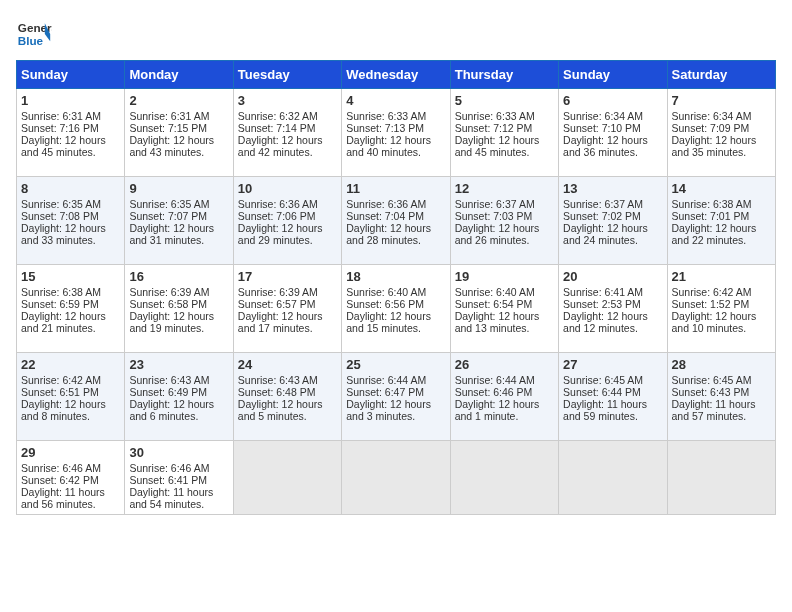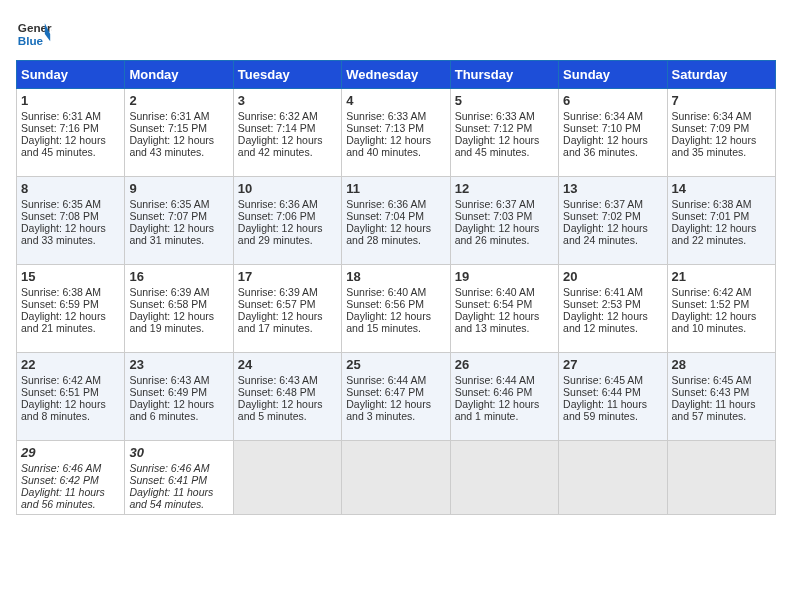--- a/index.html
+++ b/index.html
@@ -67,21 +67,20 @@
       font-size: 13px;
       font-weight: bold;
       display: block;
       margin-bottom: 2px;
     }
     .empty-cell {
       background: #e8e8e8 !important;
     }
     .last-row td {
       height: 70px;
-      font-style: italic;
     }
   </style>
 </head>
 <body>
 
 <div class="header">
   <div class="logo">
     <svg class="logo-icon" viewBox="0 0 40 40">
       <text x="2" y="18" font-size="13" font-weight="bold" fill="#333">General</text>
       <text x="2" y="32" font-size="13" font-weight="bold" fill="#1a6fba">Blue</text>

